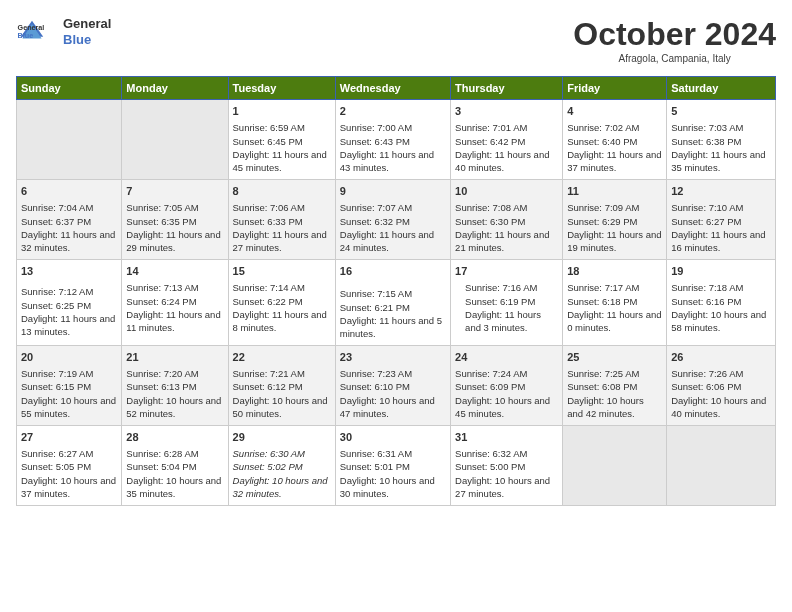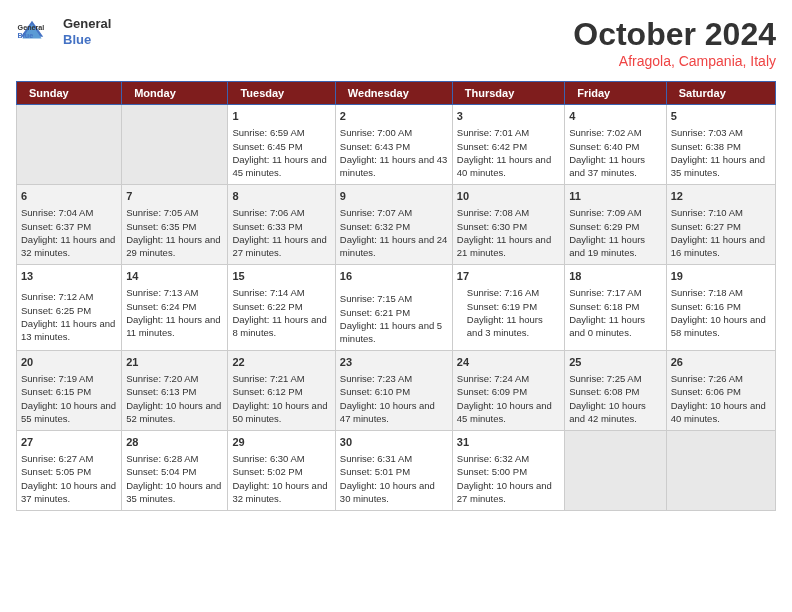--- a/index.html
+++ b/index.html
@@ -25,40 +25,40 @@
       font-size: 13px;
       font-weight: bold;
       color: #333;
       line-height: 1.2;
     }
     .logo-icon {
       width: 32px;
       height: 32px;
     }
     .title-block {
-      text-align: right;
+      text-align: center;
     }
     .month-title {
       font-size: 32px;
       font-weight: bold;
       color: #333;
     }
     .location {
-      font-size: 14px;
-      color: #ef4444;
+      font-size: 10px;
+      color: #404040;
     }
     table {
       width: 100%;
       border-collapse: collapse;
       font-size: 10px;
     }
     thead tr th {
-      background-color: #7f1d1d;
+      background-color: #4d7c0f;
       color: #fff;
-      padding: 5px 12px;
+      padding: 5px 4px;
       text-align: left;
       font-size: 11px;
       font-weight: bold;
       border: 1px solid #3a62b0;
     }
     tbody tr td {
       border: 1px solid #ccc;
       vertical-align: top;
       padding: 4px;
       min-height: 70px;
@@ -296,21 +296,21 @@
 Daylight: 10 hours and 37 minutes.</div>
         </td>
         <td>
           <span class="day-num">28</span>
           <div class="day-info" style="white-space: pre-line;">Sunrise: 6:28 AM
 Sunset: 5:04 PM
 Daylight: 10 hours and 35 minutes.</div>
         </td>
         <td>
           <span class="day-num">29</span>
-          <div class="day-info" style="white-space: pre-line;">Sunrise: 6:30 AM
+          <div class="day-info" style="white-space: pre-line; font-style: italic;">Sunrise: 6:30 AM
 Sunset: 5:02 PM
 Daylight: 10 hours and 32 minutes.</div>
         </td>
         <td>
           <span class="day-num">30</span>
           <div class="day-info" style="white-space: pre-line;">Sunrise: 6:31 AM
 Sunset: 5:01 PM
 Daylight: 10 hours and 30 minutes.</div>
         </td>
         <td>

